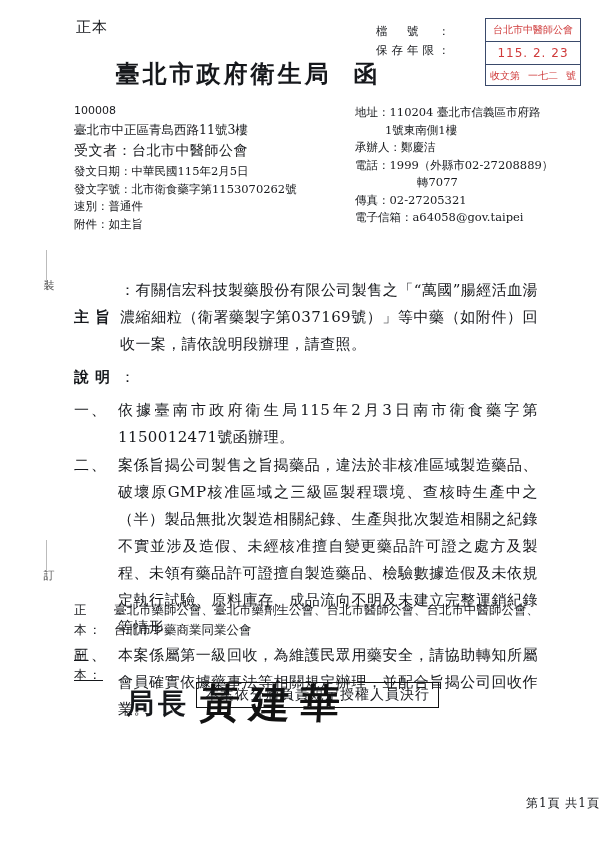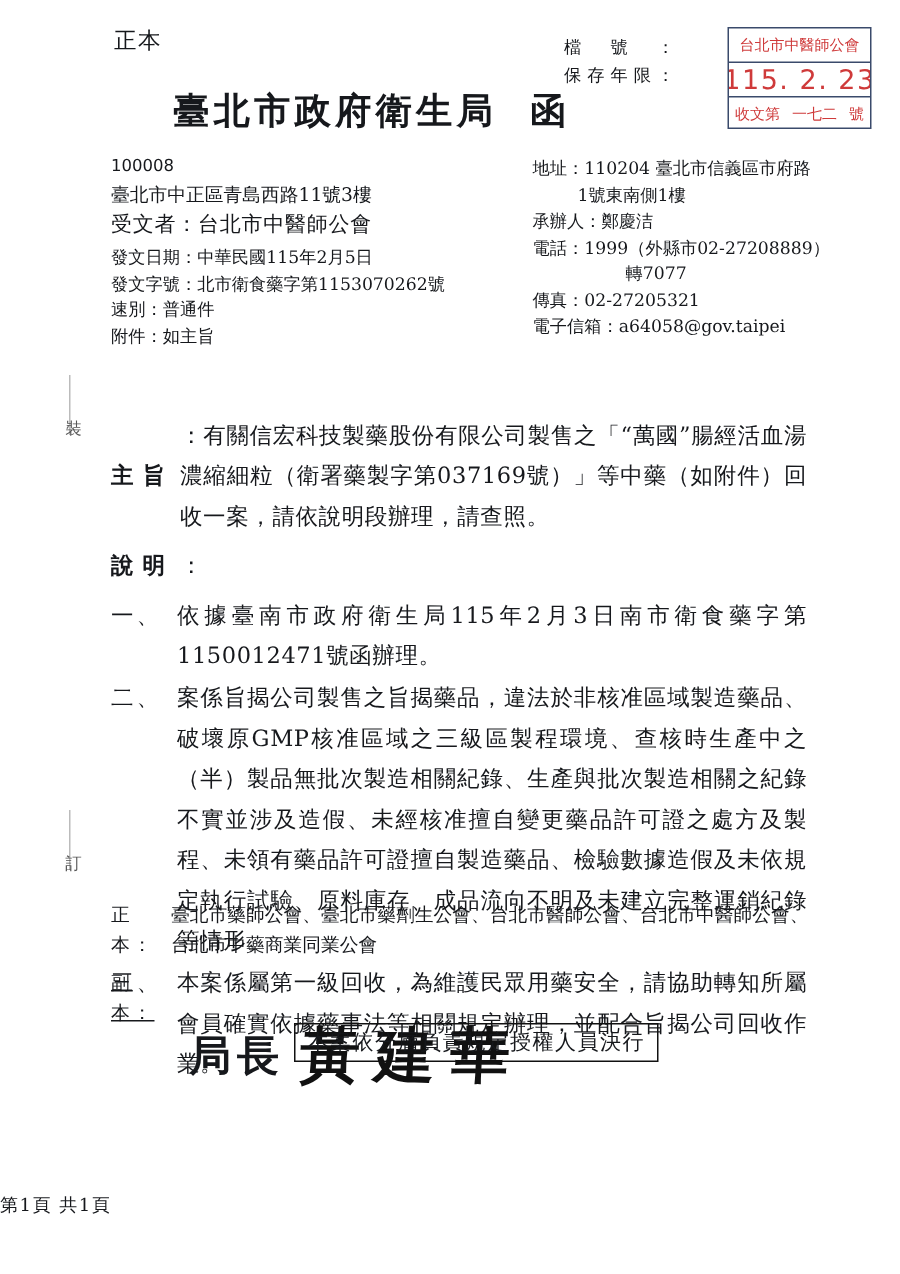--- a/index.html
+++ b/index.html
@@ -77,21 +77,21 @@
     color: #cf3a3a;
     letter-spacing: 0px;
     white-space: nowrap;
     overflow: hidden;
   }
   .stamp-box .sb-row:last-child {
     border-bottom: none;
   }
   .stamp-box .sb-date {
     color: #cf3a3a;
-    font-size: 18px;
+    font-size: 12px;
     letter-spacing: 1px;
   }
   .stamp-box .sb-no {
     color: #cf3a3a;
     font-size: 10px;
     display: flex;
     width: 100%;
     justify-content: space-between;
     padding: 0 4px;
     box-sizing: border-box;
@@ -242,21 +242,21 @@
     font-size: 14px;
     letter-spacing: 1px;
   }
 
   
   .footer {
     position: absolute;
     left: 0;
     top: 795px;
     width: 600px;
-    text-align: left;
+    text-align: right;
     font-size: 12px;
     letter-spacing: 1px;
   }
 
   
   .side-mark {
     position: absolute;
     left: 40px;
     font-size: 11px;
     writing-mode: vertical-rl;

